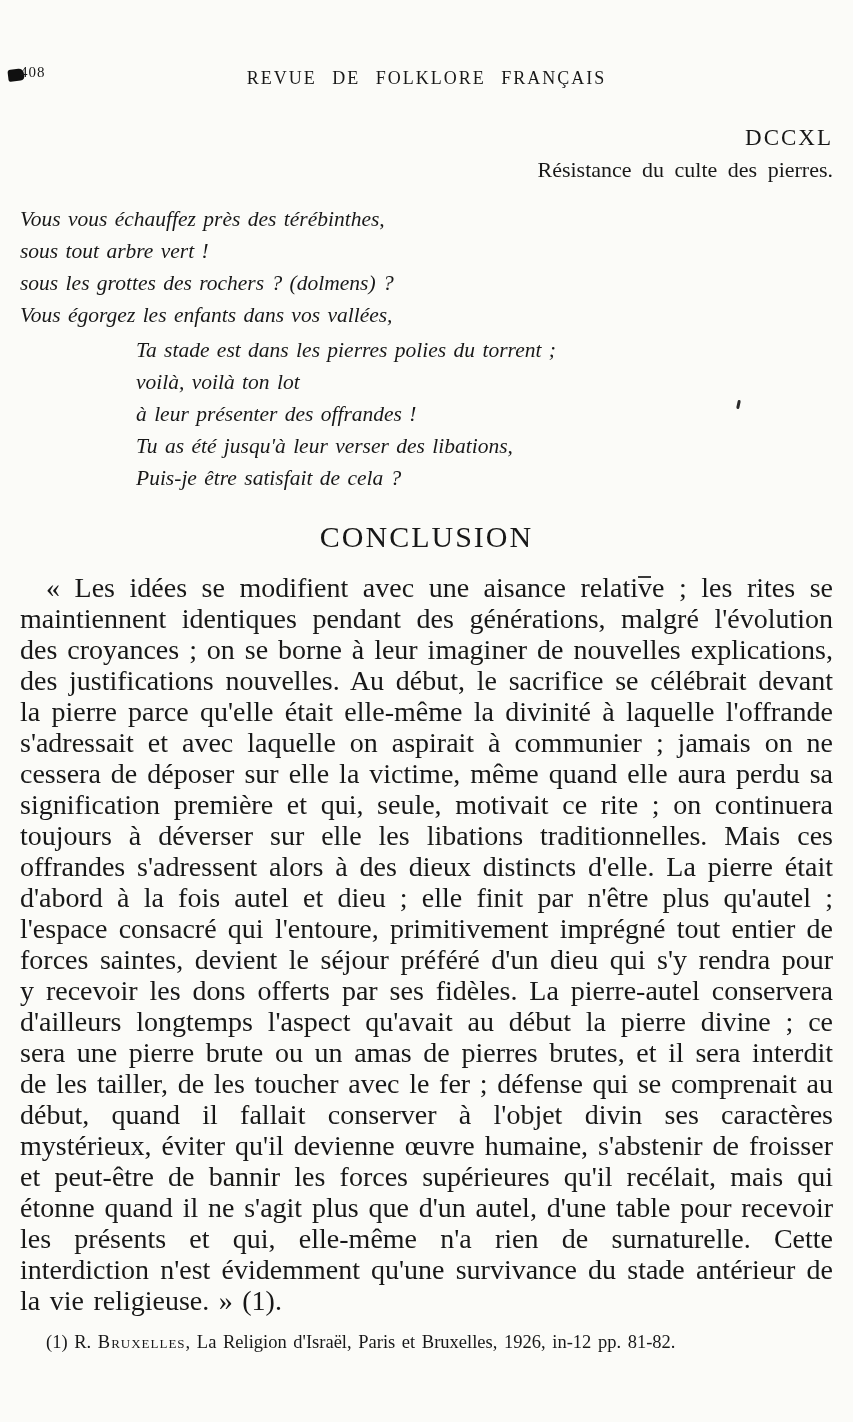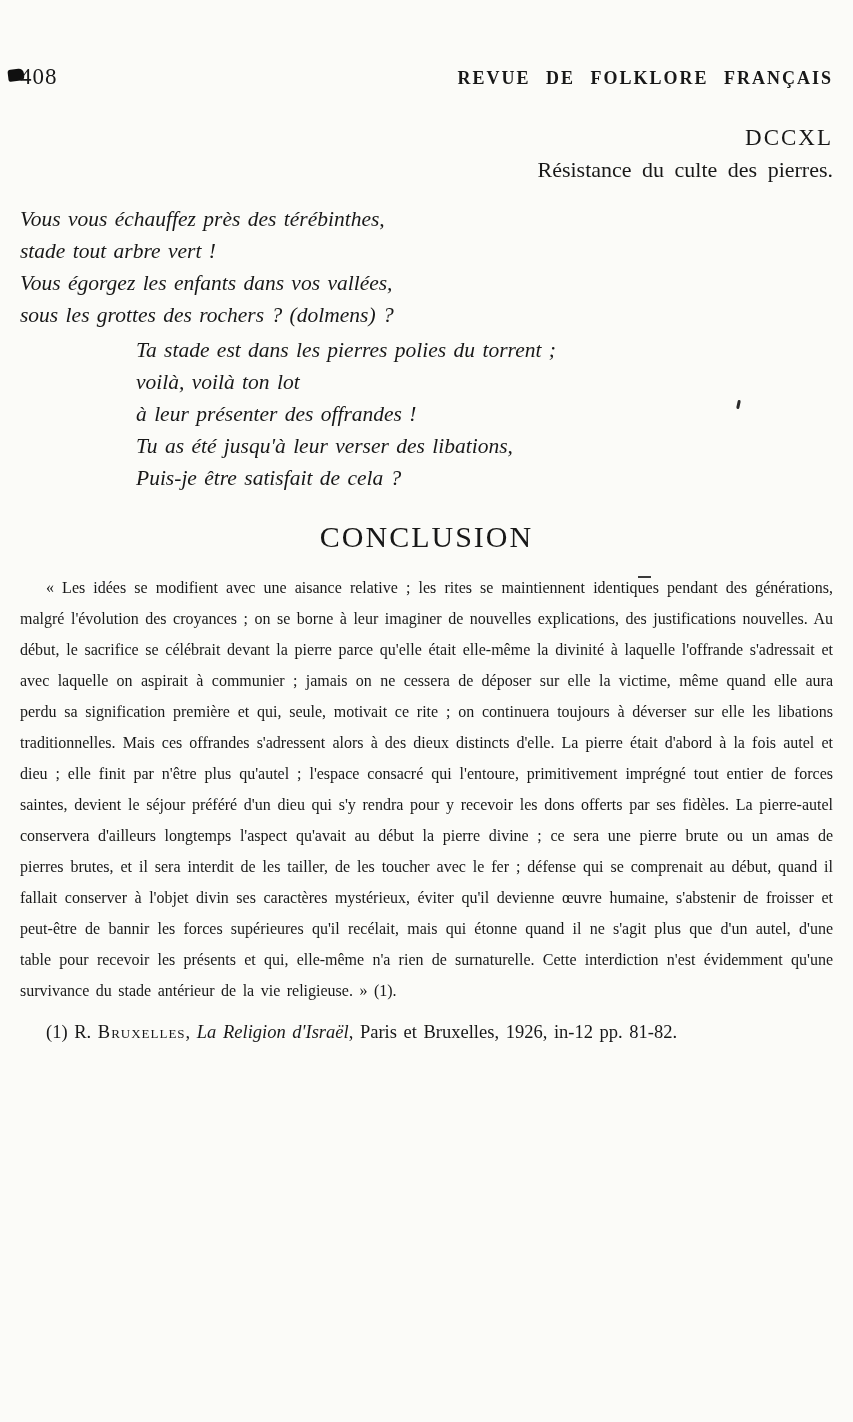--- a/index.html
+++ b/index.html
@@ -21,62 +21,62 @@
   }
 
   
   .artifact { position:absolute; background:#101010; }
   .artifact-corner { top:5px; left:8px; width:16px; height:12px; border-radius:3px 5px 4px 2px; transform:rotate(-7deg); }
   .artifact-tick { top:336px; left:737px; width:3px; height:9px; border-radius:2px; transform:rotate(12deg); background:#2a2a2a; }
   .artifact-dash { top:512px; left:638px; width:13px; height:2px; background:#3a3a3a; }
 
   
   .page-header { position:relative; height:28px; margin-top:64px; }
-  .page-number { position:absolute; left:0; top:0; font-size:23px; letter-spacing:1px; }
+  .page-number { position:absolute; left:0; top:0; font-size:15px; letter-spacing:1px; }
   .running-title {
     position:absolute; left:0; right:0; top:4px;
-    text-align:right; font-size:18px; letter-spacing:2px; word-spacing:9px;font-weight:bold;
+    text-align:center; font-size:18px; letter-spacing:2px; word-spacing:9px;
   }
 
   
   .article-head { margin-top:33px; text-align:right; }
   .article-number { font-size:23px; letter-spacing:2px; }
   .article-title { font-size:22px; font-weight:normal; margin-top:6px; word-spacing:5px; }
   .article-ref { font-size:22px; margin-top:5px; letter-spacing:0.5px; }
 
   
   .verse { font-style:italic; font-size:21.5px; line-height:32px; word-spacing:2px; }
   .verse-1 { margin-top:20px; }
   .verse-2 { margin-top:3px; margin-left:116px; }
 
   
   .conclusion-heading {
     margin-top:26px; text-align:center;
     font-size:30px; font-weight:normal; letter-spacing:2px;
   }
   .conclusion-paragraph {
     margin-top:18px;
-    font-size:16px;
+    font-size:28px;
     line-height:31px;
     text-align:justify;
     text-indent:26px;
     word-spacing:2.5px;
   }
 
   
   .footnote {
     margin-top:14px;
     font-size:18.5px;
     line-height:24px;
     text-indent:26px;
     text-align:justify;
     word-spacing:2px;
   }
   .smallcaps { font-variant:small-caps; letter-spacing:1px; }
-  .italic { font-style:italic; }
+  .italic { }
 </style>
 </head>
 <body>
 
 <div class="page">
 
   <div class="artifact artifact-corner"></div>
   <div class="artifact artifact-tick"></div>
   <div class="artifact artifact-dash"></div>
 
@@ -85,23 +85,23 @@
     <span class="running-title">REVUE DE FOLKLORE FRANÇAIS</span>
   </header>
 
   <section class="article-head">
     <div class="article-number">DCCXL</div>
     <div class="article-title">Résistance du culte des pierres.</div>
   </section>
 
   <div class="verse verse-1">
     <div class="verse-line">Vous vous échauffez près des térébinthes,</div>
-    <div class="verse-line">stade tout arbre vert !</div>
+    <div class="verse-line">sous tout arbre vert !</div>
+    <div class="verse-line">sous les grottes des rochers ? (dolmens) ?</div>
     <div class="verse-line">Vous égorgez les enfants dans vos vallées,</div>
-    <div class="verse-line">sous les grottes des rochers ? (dolmens) ?</div>
   </div>
 
   <div class="verse verse-2">
     <div class="verse-line">Ta stade est dans les pierres polies du torrent ;</div>
     <div class="verse-line">voilà, voilà ton lot</div>
     <div class="verse-line">à leur présenter des offrandes !</div>
     <div class="verse-line">Tu as été jusqu'à leur verser des libations,</div>
     <div class="verse-line">Puis-je être satisfait de cela ?</div>
   </div>
 

